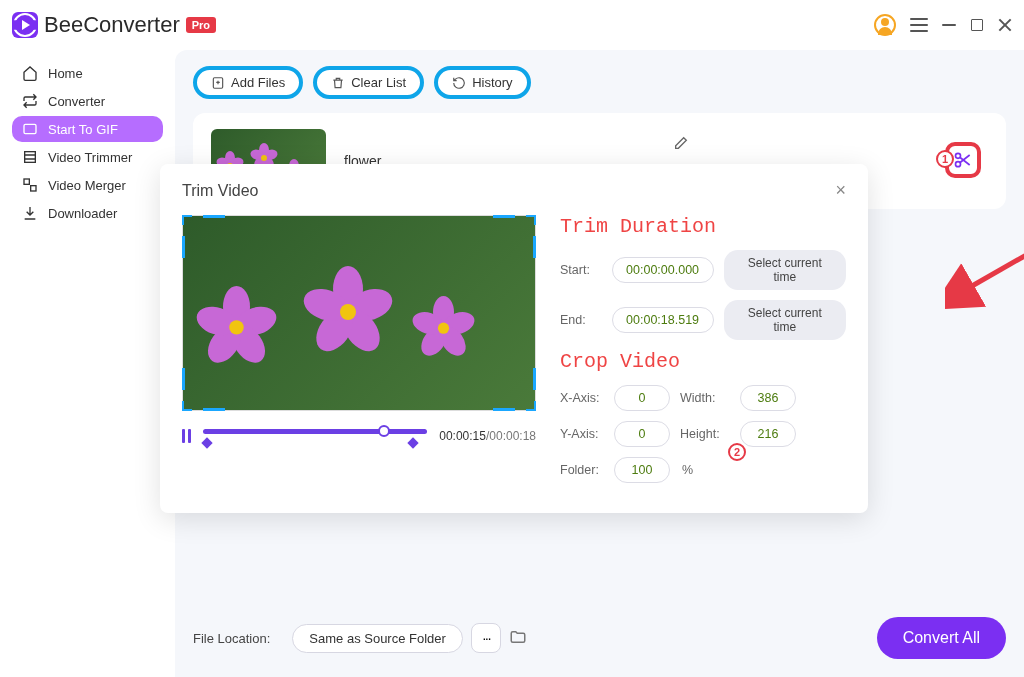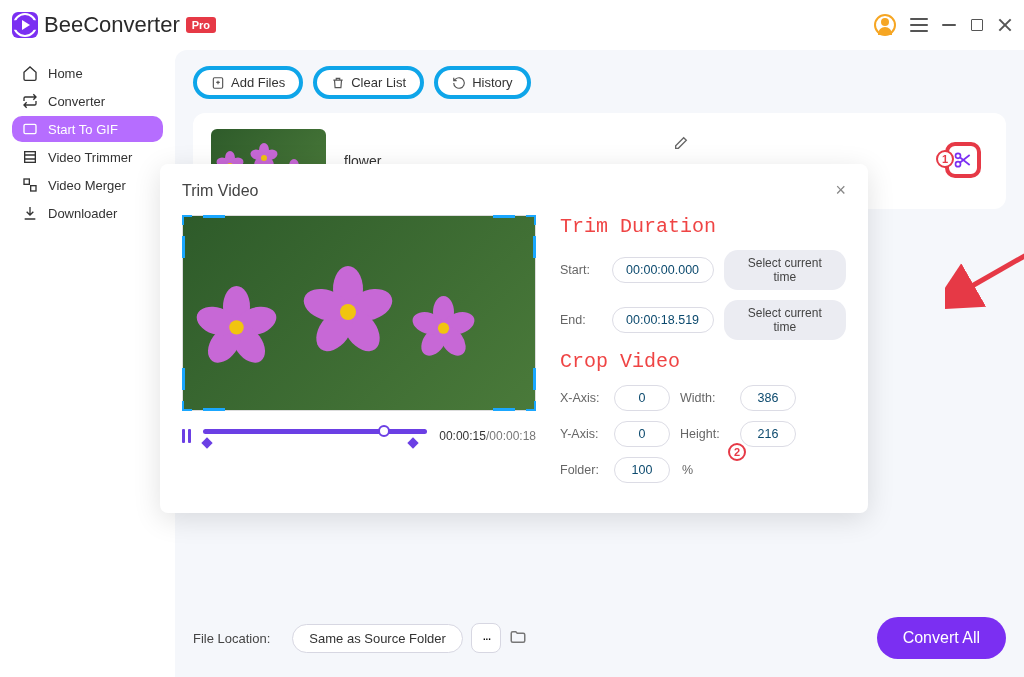--- a/index.html
+++ b/index.html
@@ -103,21 +103,21 @@
   .m1{left:0;} .m2{left:92%;}
   .time-text { font-size:12px; color:#777; white-space:nowrap; }
   .time-text .cur { color:#333; }
 
   
   .ctrl-col { flex:1; font-size: 13px; }
   .sec-title { font-size:20px; color:#ef4444; margin-bottom: 12px; font-family: Liberation Mono, monospace; }
   .frow { display:flex; align-items:center; gap: 10px; margin-bottom: 10px; }
   .flabel { width: 44px; color:#666; font-size:12.5px; }
   .flabel.w { width:50px; }
-  .tinput { border:1px solid #dcdce5; border-radius: 14px; padding: 5px 10px; font-size:12.5px; color:#0c4a6e; text-align:center; width: 102px; background:#fff; }
+  .tinput { border:1px solid #dcdce5; border-radius: 14px; padding: 5px 10px; font-size:12.5px; color:#4d7c0f; text-align:center; width: 102px; background:#fff; }
   .tinput.sm { width: 56px; }
   .sel-btn { background:#ebecf2; border:none; border-radius: 14px; padding: 6px 14px; font-size:12px; color:#444; cursor:pointer;}
   .pct { font-size:12.5px; color:#666; margin-left:2px;}
 
   .modal-footer { display:flex; justify-content:flex-end; gap: 14px; margin-top: 16px; }
   .btn-cancel { border:1px solid #b89cff; background:#fff; color:#555; padding: 8px 26px; border-radius: 20px; font-size:14px; cursor:pointer;}
   .btn-save { background:#6b3fe4; color:#fff; padding: 8px 32px; border-radius: 20px; font-size:14px; border:4px solid #e63946; cursor:pointer;}
 
   
   .anno-badge { position:absolute; width:18px; height:18px; background:#fff; border:2px solid #e63946; border-radius:50%; display:flex; align-items:center; justify-content:center; font-size:11px; font-weight:700; color:#e63946;}

